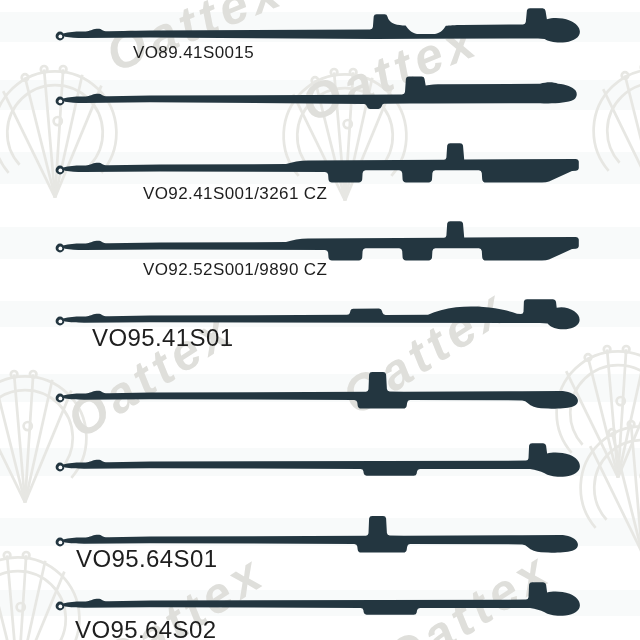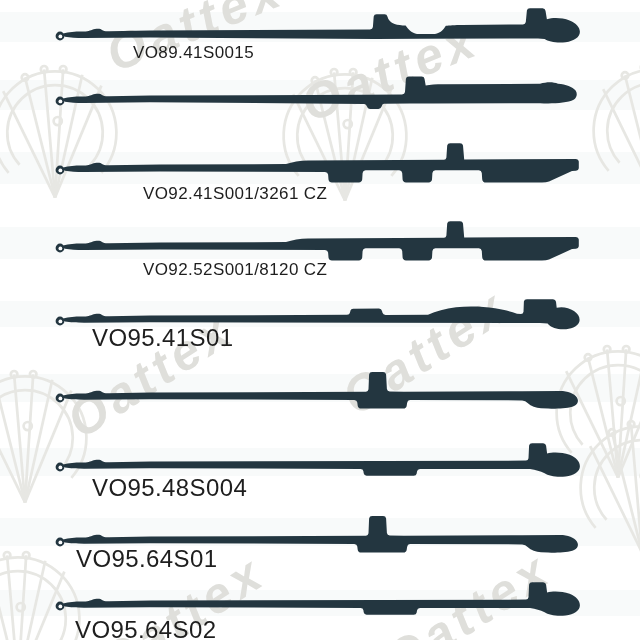--- a/index.html
+++ b/index.html
@@ -112,41 +112,40 @@
     <path class="needle-path" d="M 64.4 30 a 4.4 4.4 0 1 1 -8.8 0 a 4.4 4.4 0 1 1 8.8 0 Z M 63 27.5 C 70 25.8 76 25.5 84 25.6 C 89 25.6 91 23.8 95 23 C 98.5 22.3 101 22.8 102 24.1 C 103.5 25.3 106 25.4 109 25.3 L 160 24.6 L 286 24 C 292 21.8 300 20.6 308 20.4 L 444 19.8 Q 446 19.6 446.4 17.4 L 447.2 5.6 Q 447.6 3.2 450.2 3.2 L 460 3.2 Q 462.6 3.2 463 5.6 L 464.2 19.6 L 576 19 Q 578.6 19.1 578.8 21.6 L 578.8 28.2 Q 578.6 30.6 576 30.8 L 572 31 L 549 41.6 Q 546.4 42.6 542 42.6 L 486 42.6 Q 482.6 42.5 482.2 39.2 L 481.8 33 Q 481.4 30.5 478.8 30.3 L 435.4 30.2 Q 432.8 30.4 432.4 33 L 432 39.6 Q 431.6 42.4 428.6 42.4 L 406 42.4 Q 403 42.4 402.6 39.6 L 402.2 33 Q 401.8 30.5 399.2 30.3 L 365.6 30.2 Q 363 30.4 362.6 33 L 362.2 39.6 Q 361.8 42.4 358.8 42.4 L 332 42.4 Q 328.9 42.3 328.5 39.4 L 328.1 34.4 Q 327.7 32.2 325 32 L 160 31.4 L 84 32 C 76 32 70 31.6 65 30.8 C 63.8 29.8 63.2 28.8 63 27.5 Z"></path>
     <circle class="hook-hole" cx="60.4" cy="30.4" r="1.9"></circle>
   </svg>
   <div class="part-label sm" style="left:143px;top:185px">VO92.41S001/3261 CZ</div>
 
   
   <svg class="row-svg" style="top:218px" width="640" height="50" viewBox="0 0 640 50">
     <path class="needle-path" d="M 64.4 30 a 4.4 4.4 0 1 1 -8.8 0 a 4.4 4.4 0 1 1 8.8 0 Z M 63 27.5 C 70 25.8 76 25.5 84 25.6 C 89 25.6 91 23.8 95 23 C 98.5 22.3 101 22.8 102 24.1 C 103.5 25.3 106 25.4 109 25.3 L 160 24.6 L 286 24 C 292 21.8 300 20.6 308 20.4 L 444 19.8 Q 446 19.6 446.4 17.4 L 447.2 5.6 Q 447.6 3.2 450.2 3.2 L 460 3.2 Q 462.6 3.2 463 5.6 L 464.2 19.6 L 576 19 Q 578.6 19.1 578.8 21.6 L 578.8 28.2 Q 578.6 30.6 576 30.8 L 572 31 L 549 41.6 Q 546.4 42.6 542 42.6 L 486 42.6 Q 482.6 42.5 482.2 39.2 L 481.8 33 Q 481.4 30.5 478.8 30.3 L 435.4 30.2 Q 432.8 30.4 432.4 33 L 432 39.6 Q 431.6 42.4 428.6 42.4 L 406 42.4 Q 403 42.4 402.6 39.6 L 402.2 33 Q 401.8 30.5 399.2 30.3 L 365.6 30.2 Q 363 30.4 362.6 33 L 362.2 39.6 Q 361.8 42.4 358.8 42.4 L 332 42.4 Q 328.9 42.3 328.5 39.4 L 328.1 34.4 Q 327.7 32.2 325 32 L 160 31.4 L 84 32 C 76 32 70 31.6 65 30.8 C 63.8 29.8 63.2 28.8 63 27.5 Z"></path>
     <circle class="hook-hole" cx="60.4" cy="30.4" r="1.9"></circle>
   </svg>
-  <div class="part-label sm" style="left:143px;top:261px">VO92.52S001/8120 CZ</div>
+  <div class="part-label sm" style="left:143px;top:261px">VO92.52S001/9890 CZ</div>
 
   
   <svg class="row-svg" style="top:293px" width="640" height="45" viewBox="0 0 640 45">
     <path class="needle-path" d="M 64.4 28 a 4.4 4.4 0 1 1 -8.8 0 a 4.4 4.4 0 1 1 8.8 0 Z M 63 25.5 C 70 23.8 76 23.5 84 23.6 C 89 23.6 91 21.8 95 21 C 98.5 20.3 101 20.8 102 22.1 C 103.5 23.3 106 23.4 109 23.3 L 150 22.6 L 347 21.8 Q 349.6 21.6 350 19.4 L 350.5 17.6 Q 350.9 15.8 353.1 15.7 L 379 15.5 Q 381.5 15.6 382 18 L 382.5 19.8 Q 383.1 21.8 385.5 21.9 L 428 21.7 C 436 18.4 445 15.4 456 14.2 C 469 12.9 483 13.4 495 15.2 C 504 16.6 511 18.6 517 20.7 L 521 21 Q 523.1 21 523.5 18.8 L 523.9 8.6 Q 524.3 6.2 526.9 6.2 L 553 6.2 Q 555.6 6.2 556 8.8 L 556.7 14.8 C 562 13.4 569 14.6 574 18 C 578.7 21.2 580.7 25.6 579 29.6 C 577 34.4 569 37 560.6 36.2 C 554.6 35.6 549.6 33.4 547.6 30.4 L 540 30 L 150 29.2 L 84 29.8 C 76 29.8 70 29.4 65 28.6 C 63.8 27.6 63.2 26.6 63 25.5 Z"></path>
     <circle class="hook-hole" cx="60.4" cy="28.4" r="1.9"></circle>
   </svg>
   <div class="part-label lg" style="left:92px;top:326px">VO95.41S01</div>
 
   
   <svg class="row-svg" style="top:366px" width="640" height="46" viewBox="0 0 640 46">
     <path class="needle-path" d="M 64.4 32 a 4.4 4.4 0 1 1 -8.8 0 a 4.4 4.4 0 1 1 8.8 0 Z M 63 29.5 C 70 27.8 76 27.5 84 27.6 C 89 27.6 91 25.8 95 25 C 98.5 24.3 101 24.8 102 26.1 C 103.5 27.3 106 27.4 109 27.3 L 150 26.6 L 366 25.8 Q 368.1 25.6 368.5 23.2 L 369.1 8.4 Q 369.5 6 372.1 6 L 383.1 6 Q 385.7 6 386.1 8.4 L 386.9 23 Q 387.3 25.4 389.7 25.6 L 404 25.7 L 522 25.2 L 560 24.9 C 568 24.9 574.1 27.4 576.9 31.4 C 578.9 34.4 578.1 38.2 574.1 40 C 568.1 42.6 556.1 43 548.1 42.4 L 541 42.2 C 536 42.2 531.1 40.2 527.6 37 Q 525.6 34.6 522.1 34.4 L 410 34 Q 407.5 34.2 407.1 37 L 406.7 39.8 Q 406.3 42.6 403.3 42.6 L 361.1 42.6 Q 358.1 42.6 357.7 39.8 L 357.3 36.6 Q 356.9 34.2 354.3 34 L 150 33.2 L 84 33.8 C 76 33.8 70 33.4 65 32.6 C 63.8 31.6 63.2 30.6 63 29.5 Z"></path>
     <circle class="hook-hole" cx="60.4" cy="32.4" r="1.9"></circle>
   </svg>
 
   
   <svg class="row-svg" style="top:438px" width="640" height="42" viewBox="0 0 640 42">
     <path class="needle-path" d="M 64.4 29 a 4.4 4.4 0 1 1 -8.8 0 a 4.4 4.4 0 1 1 8.8 0 Z M 63 26.5 C 70 24.8 76 24.5 84 24.6 C 89 24.6 91 22.8 95 22 C 98.5 21.3 101 21.8 102 23.1 C 103.5 24.3 106 24.4 109 24.3 L 150 23.6 L 526 22.6 Q 528.1 22.5 528.5 20.2 L 529.1 7.6 Q 529.5 5.2 532.1 5.2 L 543.1 5.2 Q 545.7 5.2 546.1 7.8 L 547.1 15.4 C 553 13.8 562 14 569.6 16.8 C 576.1 19.3 579.9 23.6 579.9 28.2 C 579.9 33.6 574.1 37.4 565.6 38.4 C 557.1 39.4 548.6 38 544.6 35.2 C 540 33.4 536 31.6 530 31 L 420 30.9 Q 417.4 31 417 33.4 L 416.7 35.4 Q 416.3 37.6 413.7 37.7 L 366.6 37.7 Q 364.1 37.6 363.7 35.2 L 363.4 33.2 Q 363.1 31.1 360.5 31 L 150 30.2 L 84 30.8 C 76 30.8 70 30.4 65 29.6 C 63.8 28.6 63.2 27.6 63 26.5 Z"></path>
     <circle class="hook-hole" cx="60.4" cy="29.4" r="1.9"></circle>
   </svg>
-  <div class="part-label lg" style="left:92px;top:476px">VO95.48S004</div>
 
   
   <svg class="row-svg" style="top:510px" width="640" height="46" viewBox="0 0 640 46">
     <path class="needle-path" d="M 64.4 32 a 4.4 4.4 0 1 1 -8.8 0 a 4.4 4.4 0 1 1 8.8 0 Z M 63 29.5 C 70 27.8 76 27.5 84 27.6 C 89 27.6 91 25.8 95 25 C 98.5 24.3 101 24.8 102 26.1 C 103.5 27.3 106 27.4 109 27.3 L 150 26.6 L 366 25.8 Q 368.1 25.6 368.5 23.2 L 369.1 8.4 Q 369.5 6 372.1 6 L 383.1 6 Q 385.7 6 386.1 8.4 L 386.9 23 Q 387.3 25.4 389.7 25.6 L 404 25.7 L 522 25.2 L 560 24.9 C 568 24.9 574.1 27.4 576.9 31.4 C 578.9 34.4 578.1 38.2 574.1 40 C 568.1 42.6 556.1 43 548.1 42.4 L 541 42.2 C 536 42.2 531.1 40.2 527.6 37 Q 525.6 34.6 522.1 34.4 L 410 34 Q 407.5 34.2 407.1 37 L 406.7 39.8 Q 406.3 42.6 403.3 42.6 L 361.1 42.6 Q 358.1 42.6 357.7 39.8 L 357.3 36.6 Q 356.9 34.2 354.3 34 L 150 33.2 L 84 33.8 C 76 33.8 70 33.4 65 32.6 C 63.8 31.6 63.2 30.6 63 29.5 Z"></path>
     <circle class="hook-hole" cx="60.4" cy="32.4" r="1.9"></circle>
   </svg>
   <div class="part-label lg" style="left:76px;top:547px">VO95.64S01</div>
 
   
   <svg class="row-svg" style="top:577px" width="640" height="42" viewBox="0 0 640 42">

